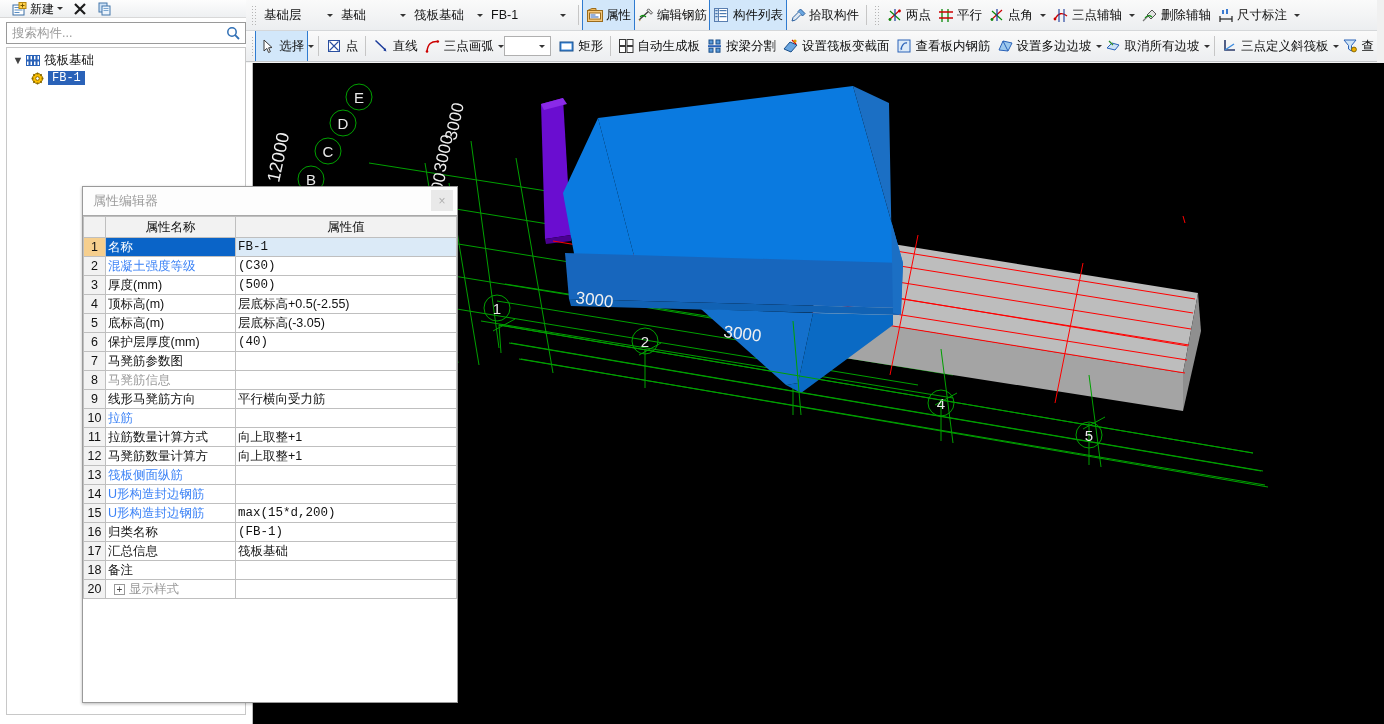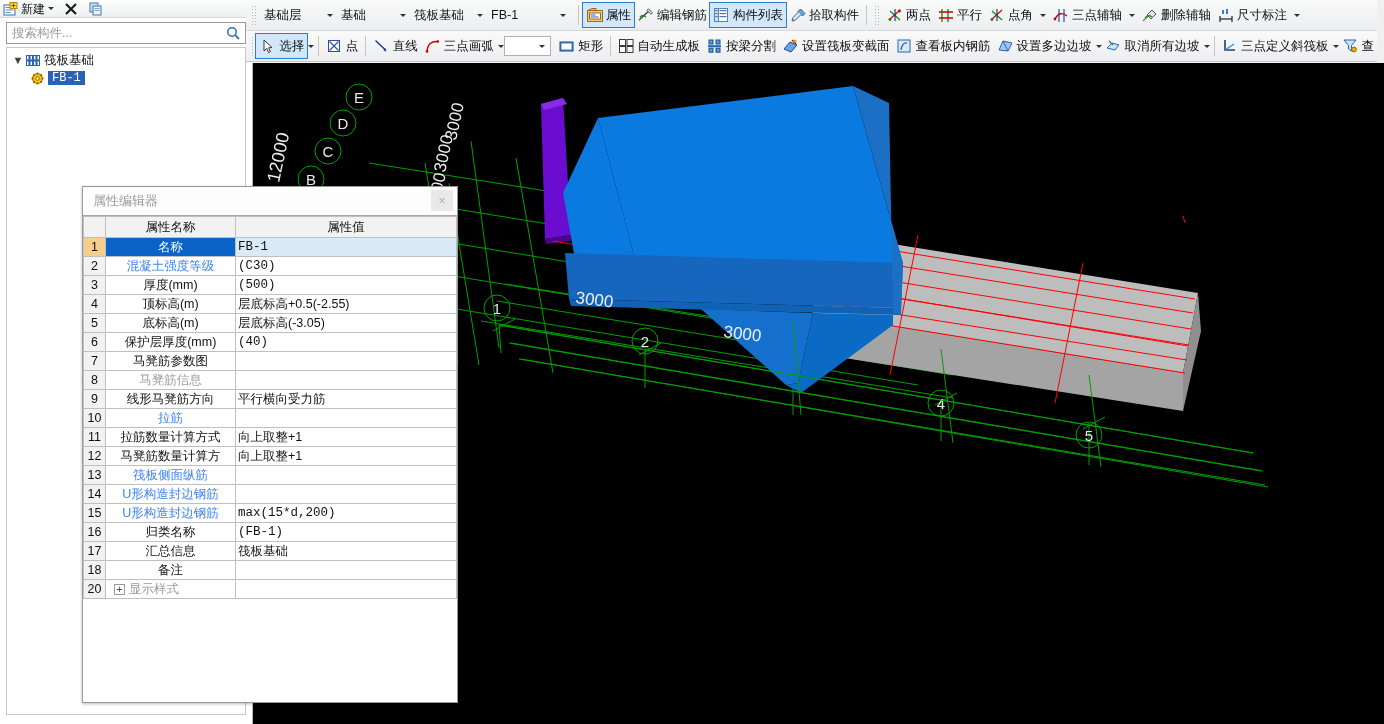--- a/index.html
+++ b/index.html
@@ -15,21 +15,21 @@
   #root { position: relative; width: 1384px; height: 724px; }
 
   
   #left-panel {
     position: absolute; left: 0; top: 0; width: 253px; height: 724px;
     background: #ffffff; border-right: 1px solid #bcbcbc;
   }
   #left-toolbar {
     height: 18px; background: linear-gradient(#fdfdfd,#eef0f2);
     border-bottom: 1px solid #d8d8d8;
-    display: flex; align-items: center; padding-left: 0; gap: 4px;
+    display: flex; align-items: center; padding-left: 9px; gap: 4px;
   }
   .lt-btn { display: flex; align-items: center; gap: 2px; padding: 0 2px; height: 16px; cursor: default; }
   .lt-label { font-size: 12px; color: #101010; line-height: 14px; }
   .caret { width:0;height:0;border-left:3px solid transparent;border-right:3px solid transparent;border-top:3px solid #333; margin-left:1px;}
 
   #search-wrap { padding: 4px 6px 3px 6px; }
   #search-box {
     height: 22px; border: 1px solid #9a9a9a; background: #fff;
     display: flex; align-items: flex-end; position: relative;
   }
@@ -52,21 +52,21 @@
   .tree-row.child .tree-label { font-family: "Liberation Mono","DejaVu Sans Mono",monospace; font-size: 12px; }
   .sel { background: #2a62b8; color: #fff !important; padding: 0 4px; }
 
   
   #toolbars { position: absolute; left: 246px; top: 0; width: 1131px; height: 63px; background: #f4f4f4; }
   .tb-row { height: 31px; display: flex; align-items: center; background: linear-gradient(#fafafa,#eceef0); border-bottom: 1px solid #d5d7d9; padding-left: 2px; overflow: hidden; }
   .tb-row.second { border-bottom: 1px solid #c4c6c8; }
   .gripper { width: 6px; height: 20px; margin: 0 3px;
     background-image: radial-gradient(#b5b5b5 35%, transparent 36%);
     background-size: 3px 3px; }
-  .tb-item { display: flex; align-items: center; height: 24px; padding: 8px 3px; gap: 3px; cursor: default; white-space: nowrap; }
+  .tb-item { display: flex; align-items: center; height: 24px; padding: 16px 3px; gap: 3px; cursor: default; white-space: nowrap; }
   .tb-item.active { background: #d2e7fa; outline: 1px solid #2f7bd0; }
   .tb-text { font-size: 12.5px; color: #0c0c0c; line-height: 16px; }
   .tb-sep { width: 1px; height: 20px; background: #c6c6c6; margin: 0 4px; }
   .tb-drop { width: 13px; height: 20px; display:flex;align-items:center;justify-content:center; cursor: default;}
   .combo { display: flex; align-items: center; height: 21px; cursor: default; }
   .combo-text { font-size: 12.5px; color: #111; padding-left: 4px; min-width: 0; white-space: nowrap; }
   .combo-btn { width: 15px; height: 20px; display:flex;align-items:center;justify-content:center; }
   .blank-combo { width: 118px; height: 20px; border: 1px solid #b0b0b0; background: #fff; display:flex; align-items:center; justify-content:flex-end;}
   .ico { display: inline-flex; align-items: center; justify-content: center; width: 17px; height: 17px; }
 
@@ -95,21 +95,21 @@
   }
   #pe-table-wrap { flex: 1; overflow: hidden; border-top: 1px solid #a9a9a9; }
   table.pe { border-collapse: collapse; width: 100%; table-layout: fixed; }
   table.pe th, table.pe td {
     border: 1px solid #bfbfbf; height: 19px; padding: 0 2px;
     font-size: 12.5px; color: #111; vertical-align: middle; overflow: hidden; white-space: nowrap;
   }
   table.pe th { background: #f2f2f2; text-align: center; font-weight: normal; height: 21px; }
   th.col-val { background: #f6cf8e; color: #7b2050; font-weight: normal; }
   td.idx { width: 22px; text-align: center; background: #f2f2f2; color: #333; font-size: 11.5px; }
-  td.name { width: 130px; text-align: center; }
+  td.name { width: 130px; }
   td.val { padding-left: 4px; }
   tr.selected td.idx { background: #f6cf8e; color: #111; }
   tr.selected td.name { background: #0a64c8; color: #fff; }
   tr.selected td.val { background: #dbeaf7; }
   .nm-blue { color: #3b82f6; }
   .nm-grey { color: #9a9a9a; }
   .mono { font-family: "Liberation Mono","DejaVu Sans Mono",monospace; font-size: 11.5px; }
   .plusbox {
     display: inline-flex; width: 11px; height: 11px; border: 1px solid #9a9a9a;
     background: #fff; align-items: center; justify-content: center;

